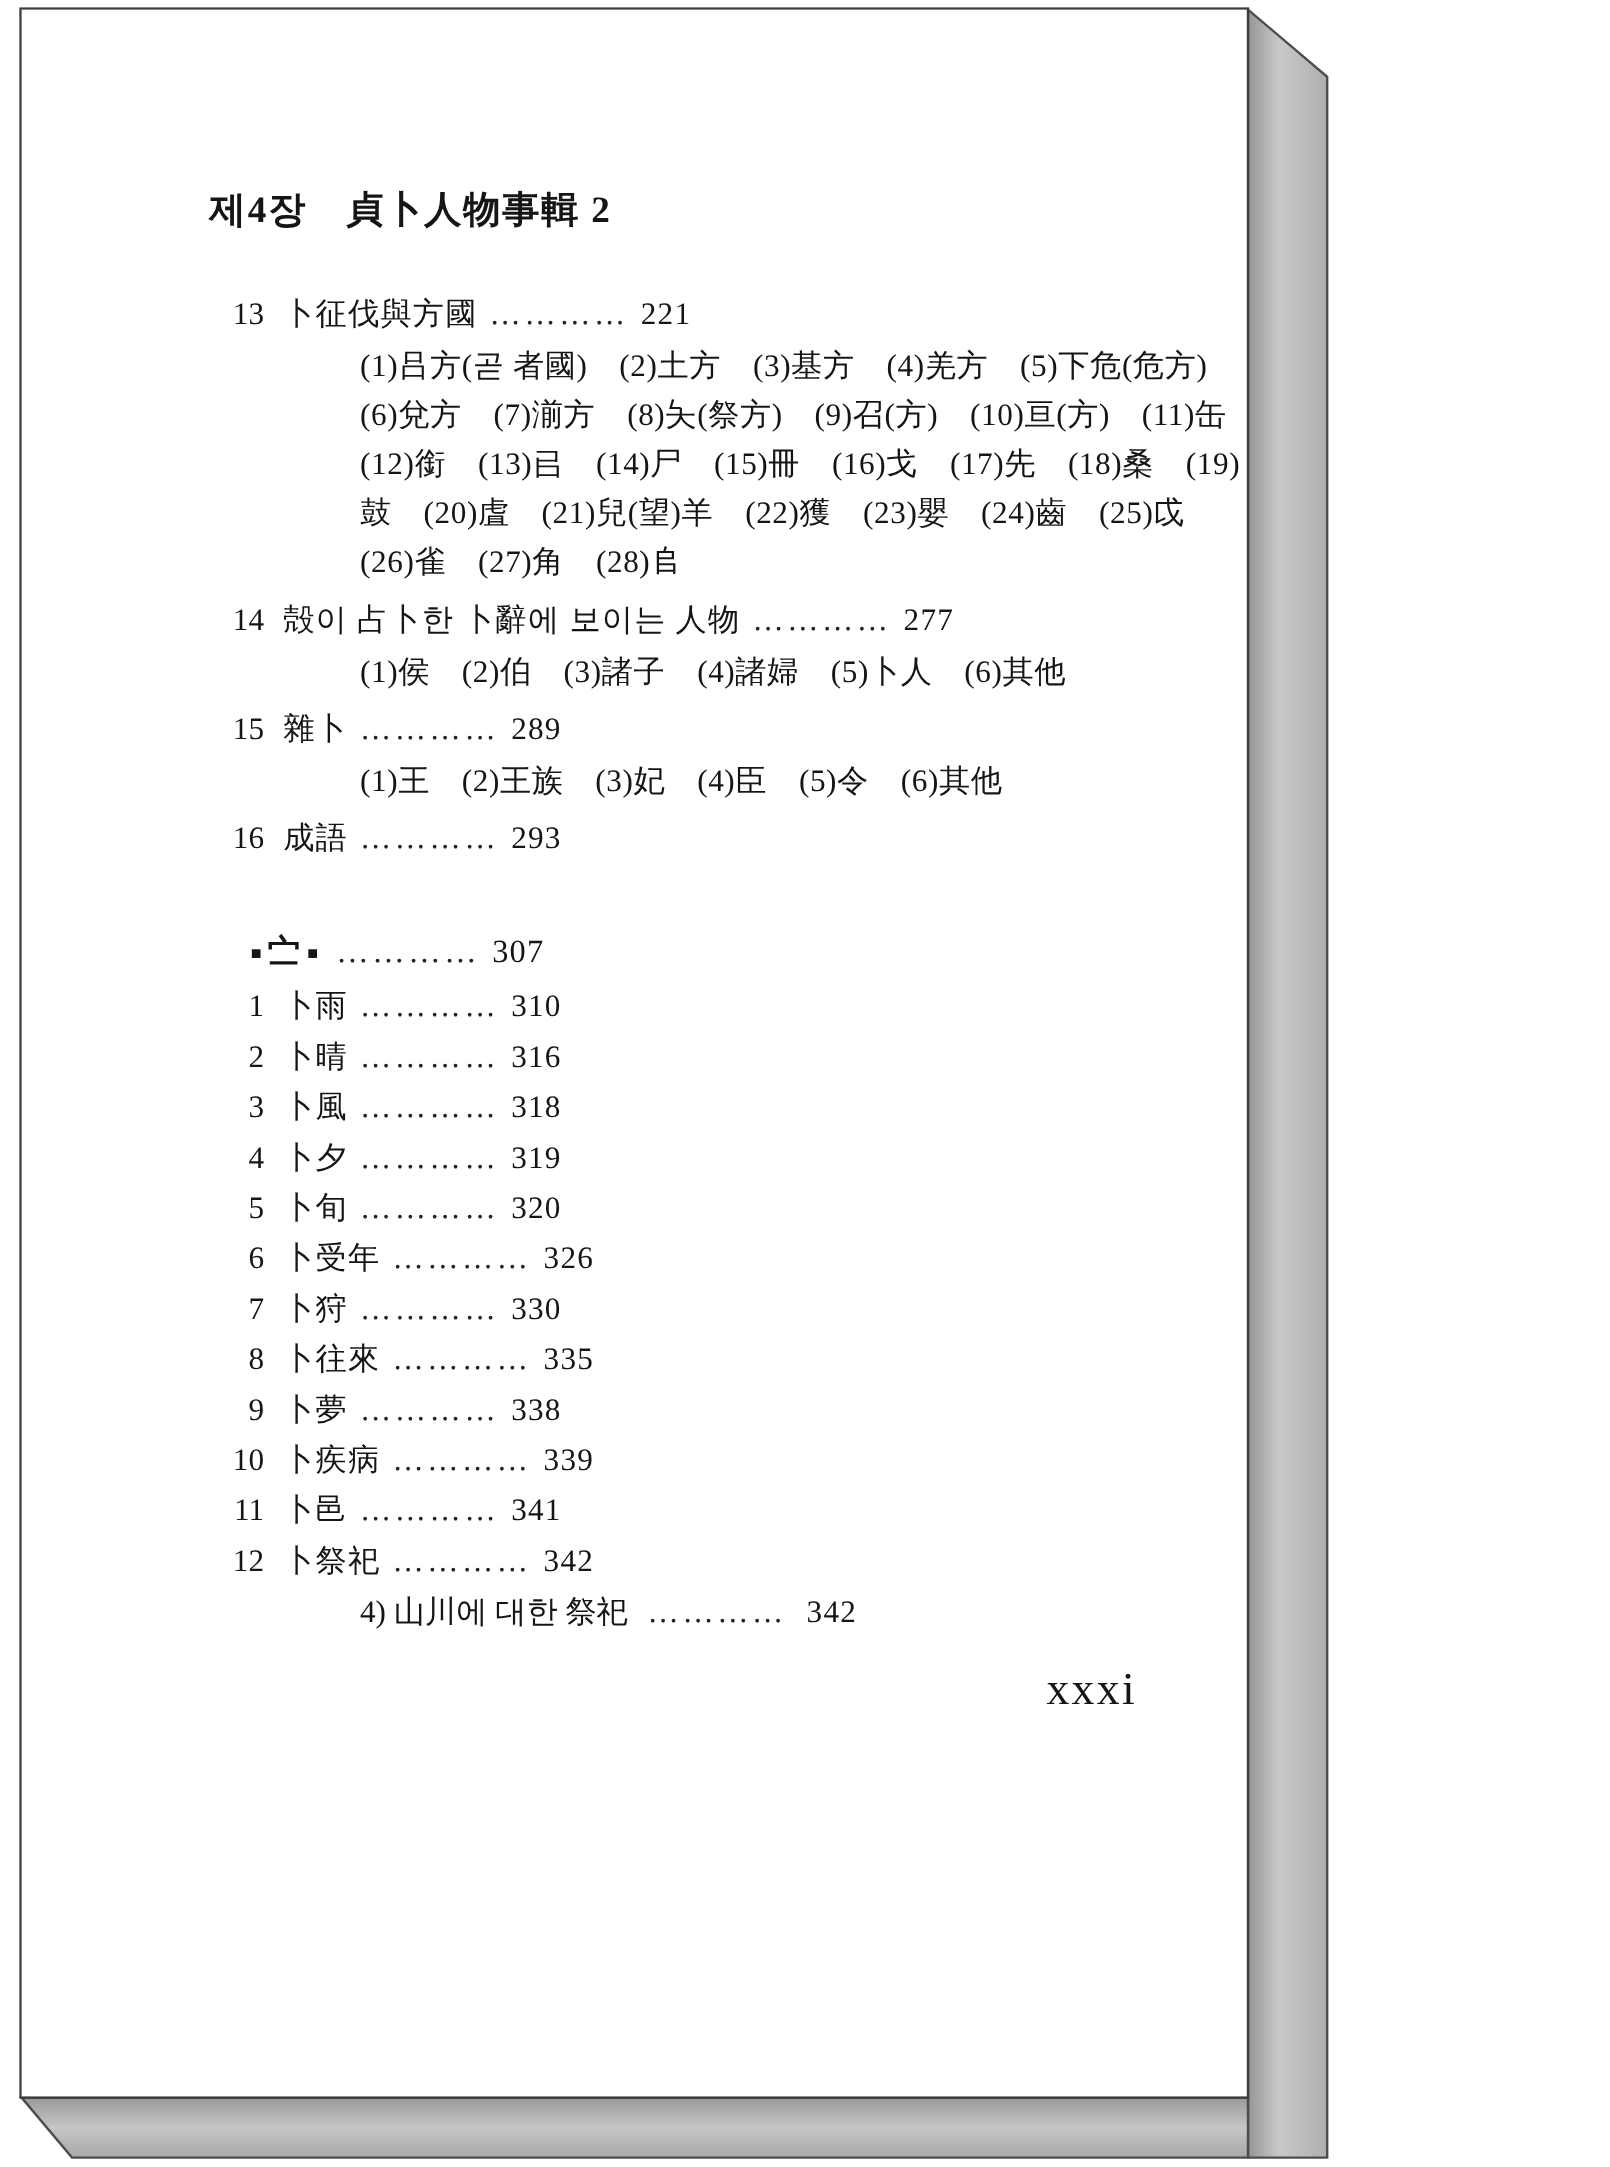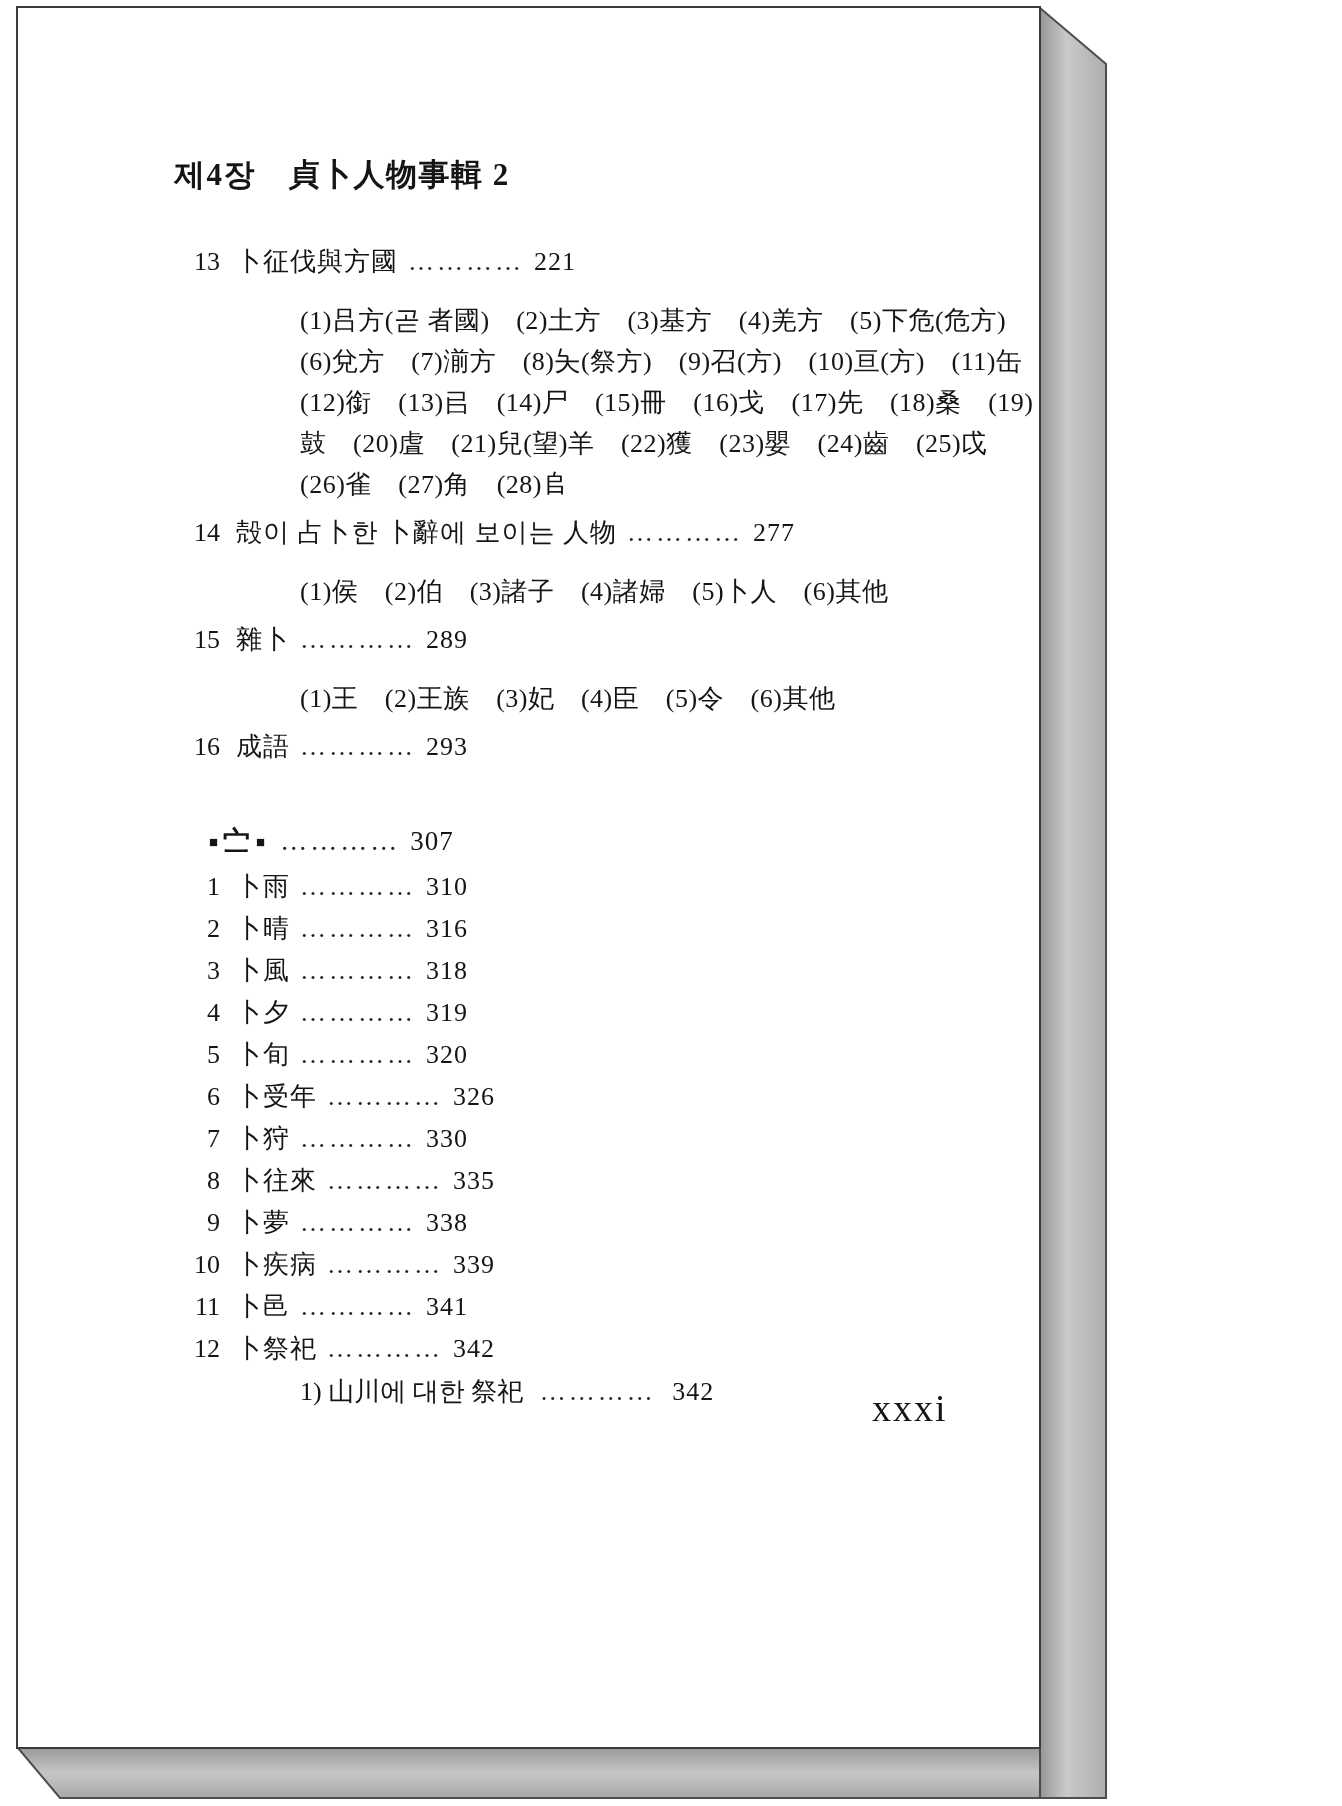--- a/index.html
+++ b/index.html
@@ -18,21 +18,21 @@
     font-size:31px;font-weight:600;margin:0 0 46px 0;letter-spacing:1.5px;
   }
   .group-line{margin:0 0 8px 30px;font-size:27px;}
   .group-name{font-weight:700;letter-spacing:1px;}
   .sq{font-size:15px;vertical-align:3px;margin:0 5px;}
   .toc-item{display:flex;align-items:baseline;margin:2px 0;line-height:40px;}
   .toc-item .num{min-width:46px;text-align:right;margin-right:16px;flex:none;}
   .toc-item .label{letter-spacing:1px;}
   .leader{margin:0 10px;letter-spacing:3px;color:#222;}
   .pagenum{letter-spacing:1px;}
-  .sub-block{margin:18px 0 8px 126px;line-height:41px;letter-spacing:0.5px;}
+  .sub-block{margin:2px 0 8px 126px;line-height:41px;letter-spacing:0.5px;}
   .sub-line{white-space:pre-wrap;}
   .ch5{margin-top:56px;}
   .sub-item{margin-left:126px;line-height:42px;}
   .folio{
     position:absolute;left:856px;top:1380px;font-size:38px;letter-spacing:2px;
   }
 </style>
 </head>
 <body>
 
@@ -177,21 +177,21 @@
         <span class="pagenum">341</span>
       </div>
       <div class="toc-item">
         <span class="num">12</span>
         <span class="label">卜祭祀</span>
         <span class="leader">…………</span>
         <span class="pagenum">342</span>
       </div>
 
       <div class="sub-item">
-        <span class="label">1) 山川에 대한 祭祀</span>
+        <span class="label">4) 山川에 대한 祭祀</span>
         <span class="leader">…………</span>
         <span class="pagenum">342</span>
       </div>
     </section>
 
   </div>
 
   <div class="folio">xxxi</div>
 </div>
 

